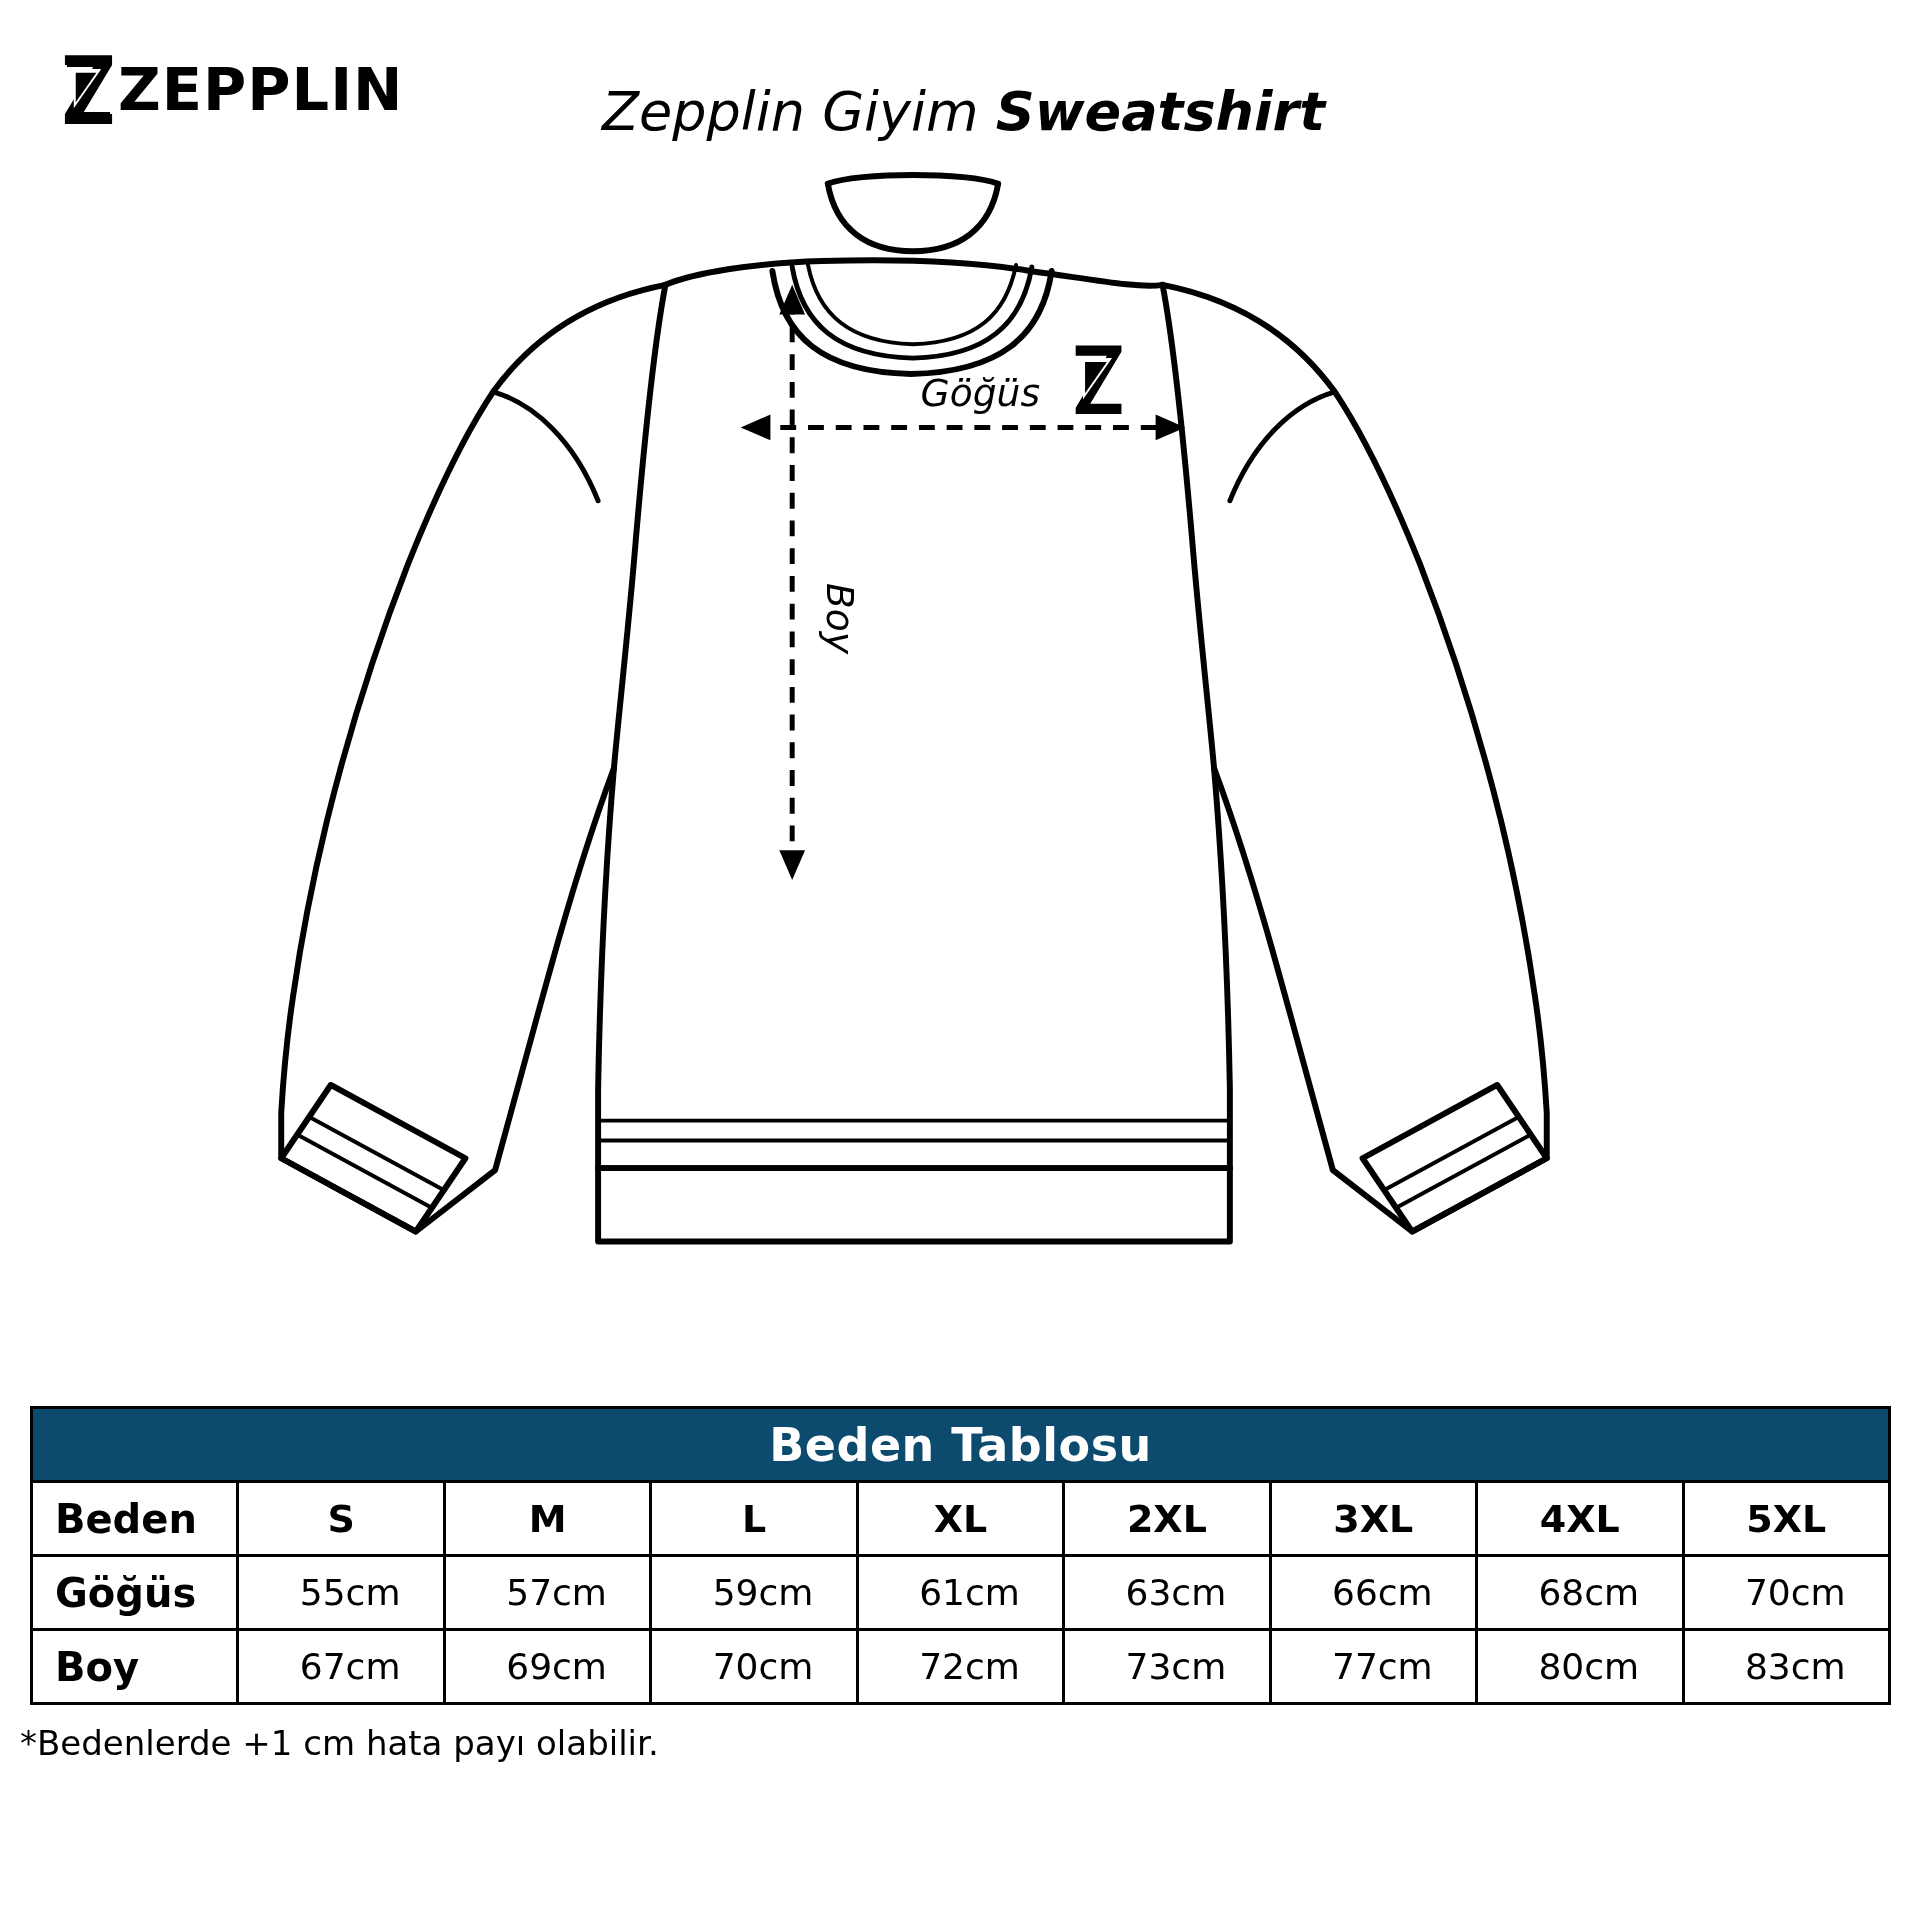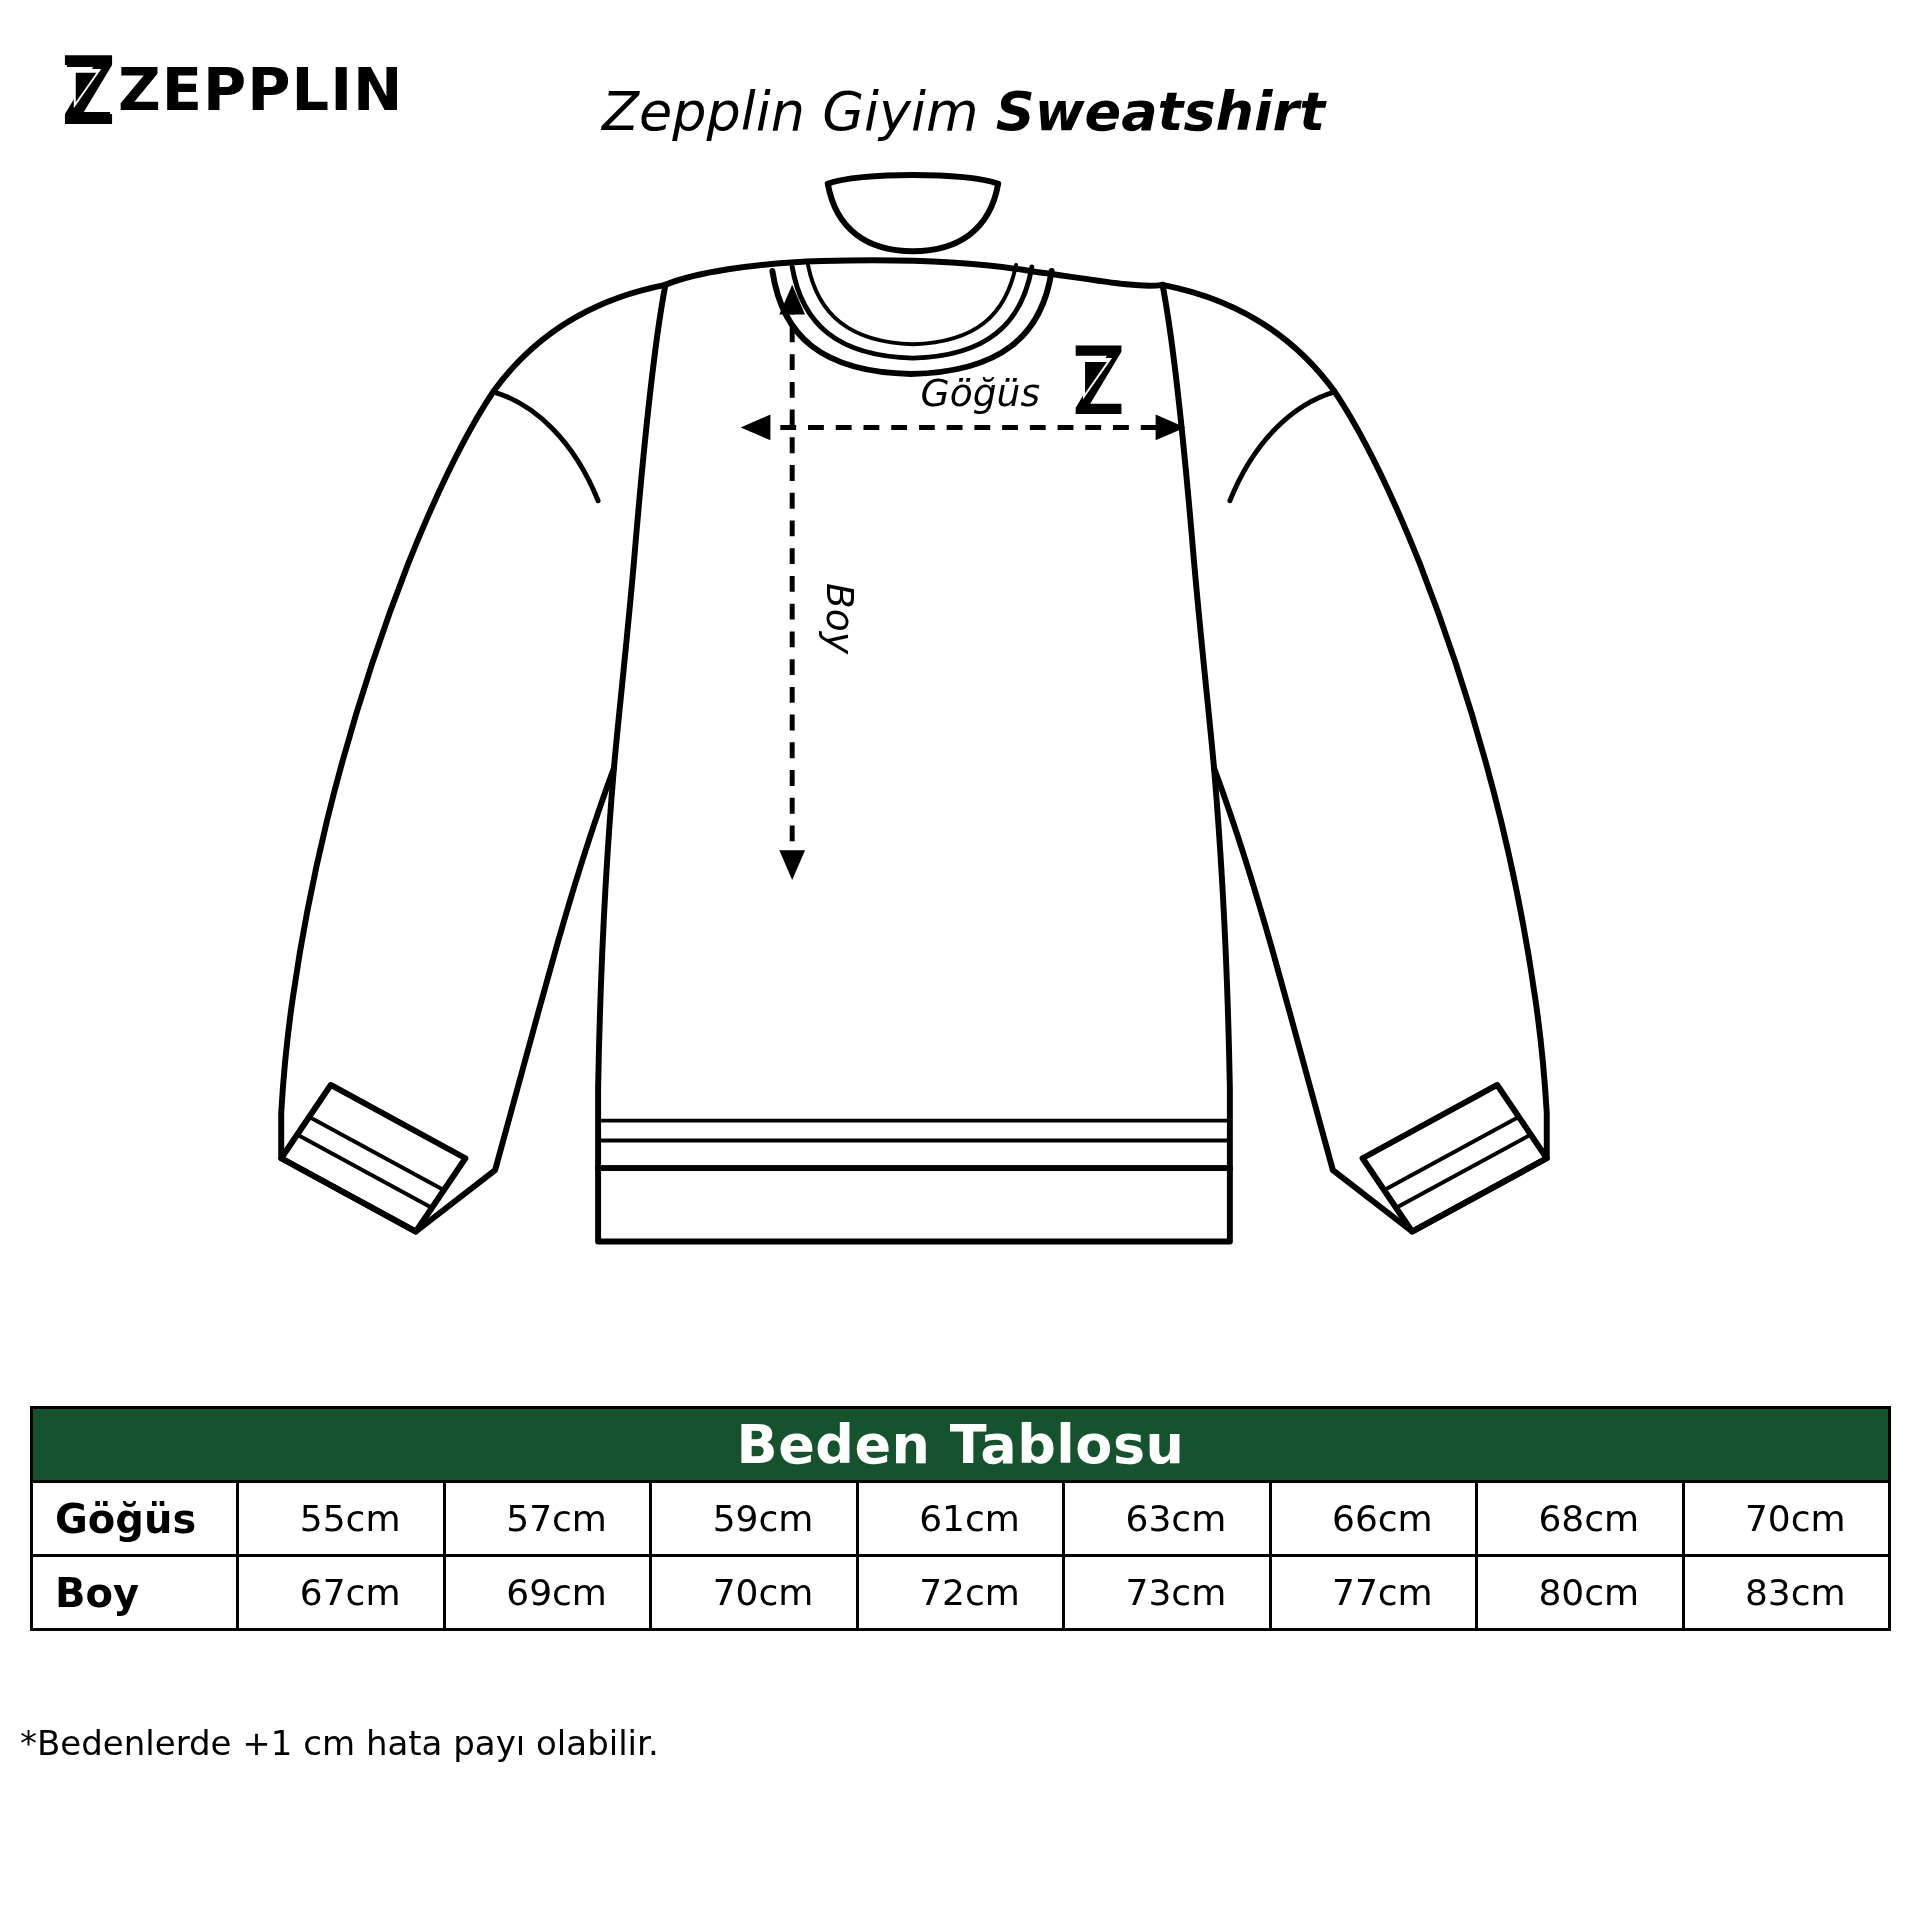--- a/index.html
+++ b/index.html
@@ -80,24 +80,24 @@
     border-collapse: collapse;
     width: 1861px;
     table-layout: fixed;
   }
   table.size-table td, table.size-table th {
     border: 3px solid #000000;
     padding: 0;
     height: 71px;
   }
   .tbl-title {
-    background: #14532d;
+    background: #0c4a6e;
     color: #ffffff;
     text-align: center;
-    font-size: 54px;
+    font-size: 46px;
     font-weight: bold;
     height: 81px;
     letter-spacing: 0.5px;
   }
   .row-head {
     font-size: 40px;
     font-weight: bold;
     text-align: left;
     padding-left: 22px !important;
   }
@@ -226,20 +226,31 @@
       </g>
       <text x="835" y="455" font-family="DejaVu Sans, sans-serif" font-size="38" font-style="italic" text-anchor="middle" fill="#000" transform="rotate(90,835,455)">Boy</text>
     </svg>
   </div>
 
   <div class="table-wrap">
     <table class="size-table">
       <tbody>
           <tr>
         <td class="tbl-title" colspan="9">Beden Tablosu</td>
+      </tr>
+      <tr>
+        <td class="row-head" style="width:297px">Beden</td>
+        <td class="col-head">S</td>
+        <td class="col-head">M</td>
+        <td class="col-head">L</td>
+        <td class="col-head">XL</td>
+        <td class="col-head">2XL</td>
+        <td class="col-head">3XL</td>
+        <td class="col-head">4XL</td>
+        <td class="col-head">5XL</td>
       </tr>
       <tr>
         <td class="row-head">Göğüs</td>
         <td class="cell-val">55cm</td>
         <td class="cell-val">57cm</td>
         <td class="cell-val">59cm</td>
         <td class="cell-val">61cm</td>
         <td class="cell-val">63cm</td>
         <td class="cell-val">66cm</td>
         <td class="cell-val">68cm</td>

